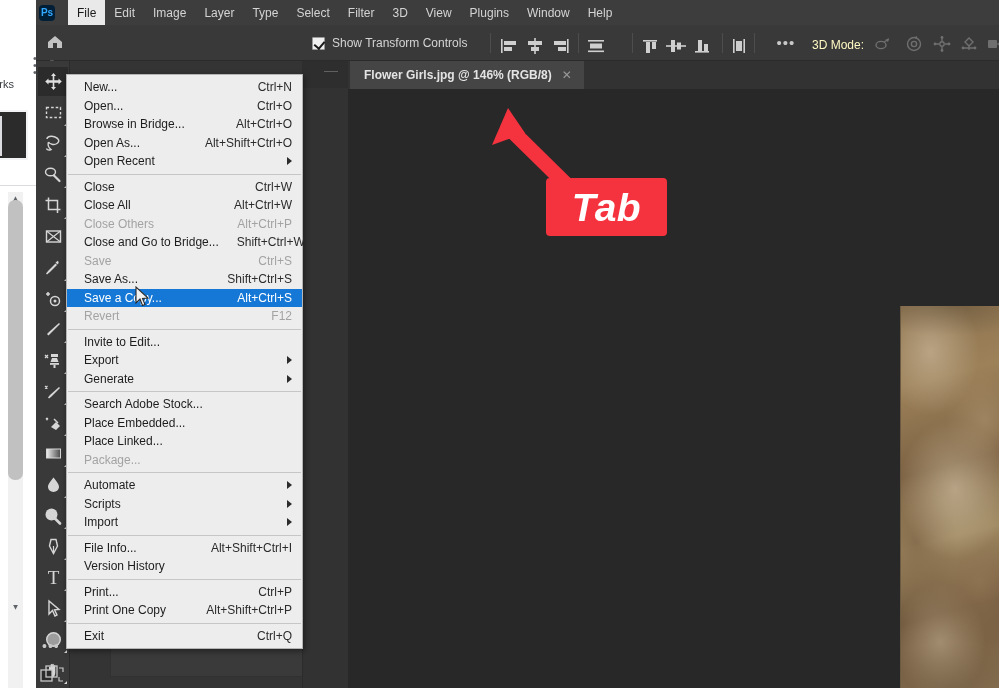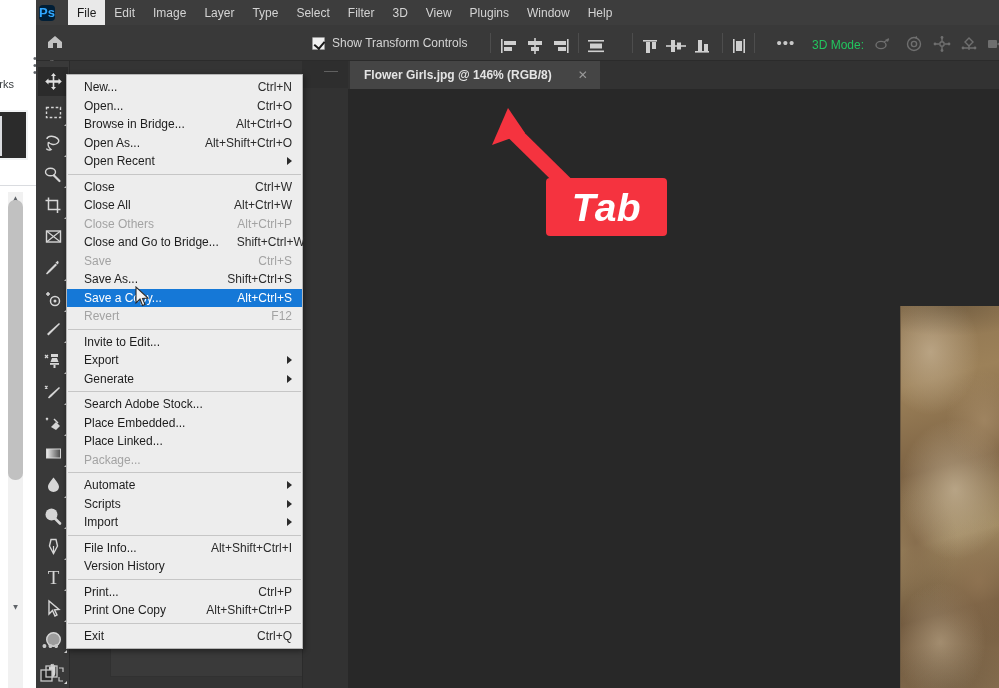--- a/index.html
+++ b/index.html
@@ -66,21 +66,21 @@
   }
 
   
   #menubar {
     position:absolute; left:0; top:0; width:963px; height:25px;
     background:#3d3d3d;
   }
   #ps-logo {
     position:absolute; left:3px; top:5px; width:16px; height:16px;
     background:#001e36; border-radius:4px;
-    color:#31a8ff; font-size:13px; font-weight:bold;
+    color:#31a8ff; font-size:10px; font-weight:bold;
     line-height:16px; text-align:center;
   }
   #menu-items { position:absolute; left:32px; top:0; height:25px; display:flex; }
   .menubar-item {
     height:25px; padding:0 9px; display:flex; align-items:center;
     font-size:12px; color:#d4d4d4; white-space:nowrap; cursor:default;
   }
   .menubar-item.active { background:#e9e9e9; color:#1a1a1a; }
 
   
@@ -115,21 +115,21 @@
   }
   .align-icon {
     position:absolute; top:13px; width:22px; height:16px;
   }
   #ellipsis-btn {
     position:absolute; left:738px; top:12px; width:24px; height:16px;
     color:#c8c8c8; font-size:15px; line-height:11px; text-align:center;
     letter-spacing:1px;
   }
   #mode3d-label {
-    position:absolute; left:776px; top:13px; font-size:12px; color:#22c55e;
+    position:absolute; left:776px; top:13px; font-size:12px; color:#fef9c3;
     white-space:nowrap;
   }
   .mode3d-icon { position:absolute; top:11px; color:#6f6f6f; }
 
   
   #toolpanel {
     position:absolute; left:0; top:61px; width:34px; height:627px;
     background:#393939; border-right:1px solid #2b2b2b;
   }
   .tool {
@@ -178,21 +178,21 @@
   #canvas-area {
     position:absolute; left:312px; top:61px; width:651px; height:627px;
     background:#282828;
   }
   #tabbar {
     position:absolute; left:0; top:0; width:651px; height:28px;
     background:#323232;
   }
   #doc-tab {
     position:absolute; left:2px; top:0; height:28px;
-    padding:0 12px 0 14px; display:flex; align-items:center; gap:26px;
+    padding:0 12px 0 14px; display:flex; align-items:center; gap:10px;
     background:#454545;
   }
   #doc-tab-title {
     font-size:12px; font-weight:bold; color:#e4e4e4; white-space:nowrap;
   }
   #doc-tab-close { font-size:12px; color:#9a9a9a; }
   #canvas-body {
     position:absolute; left:0; top:28px; width:651px; height:599px;
     background:#282828;
   }

